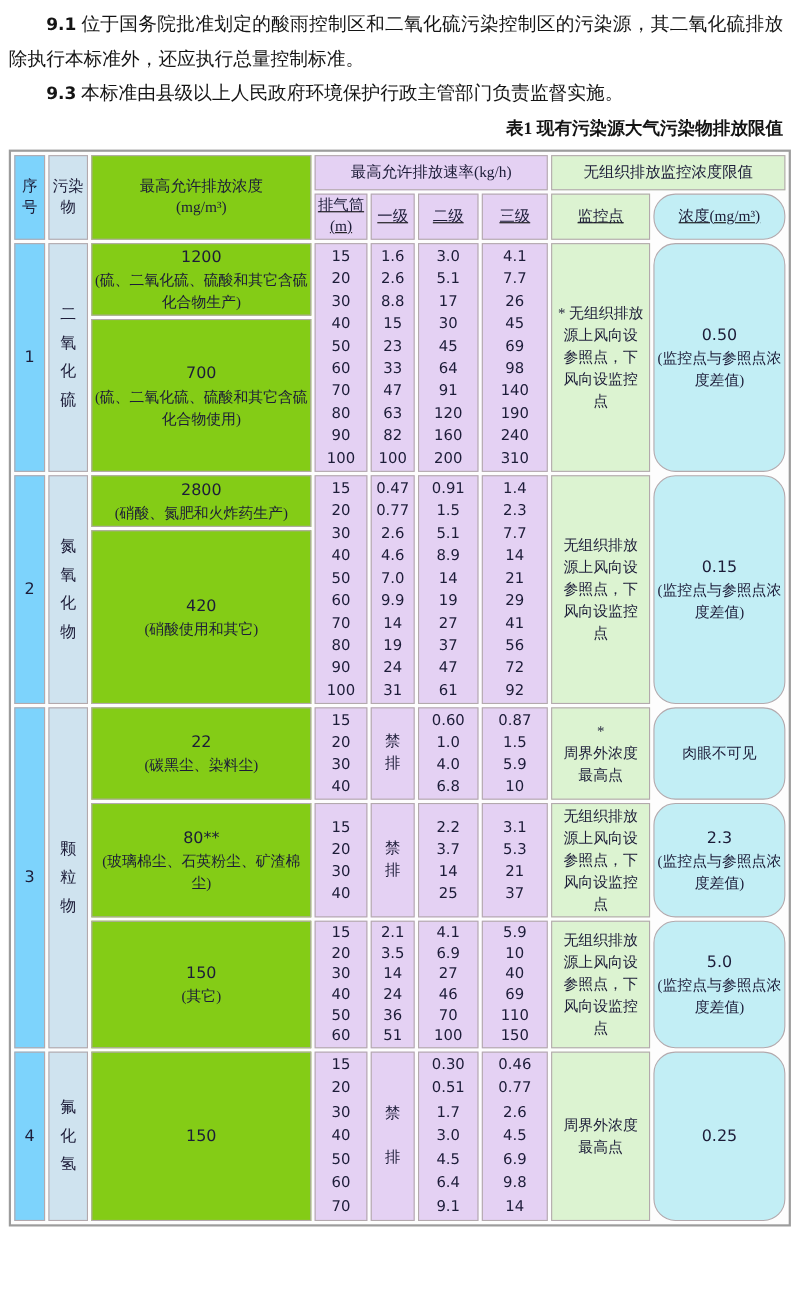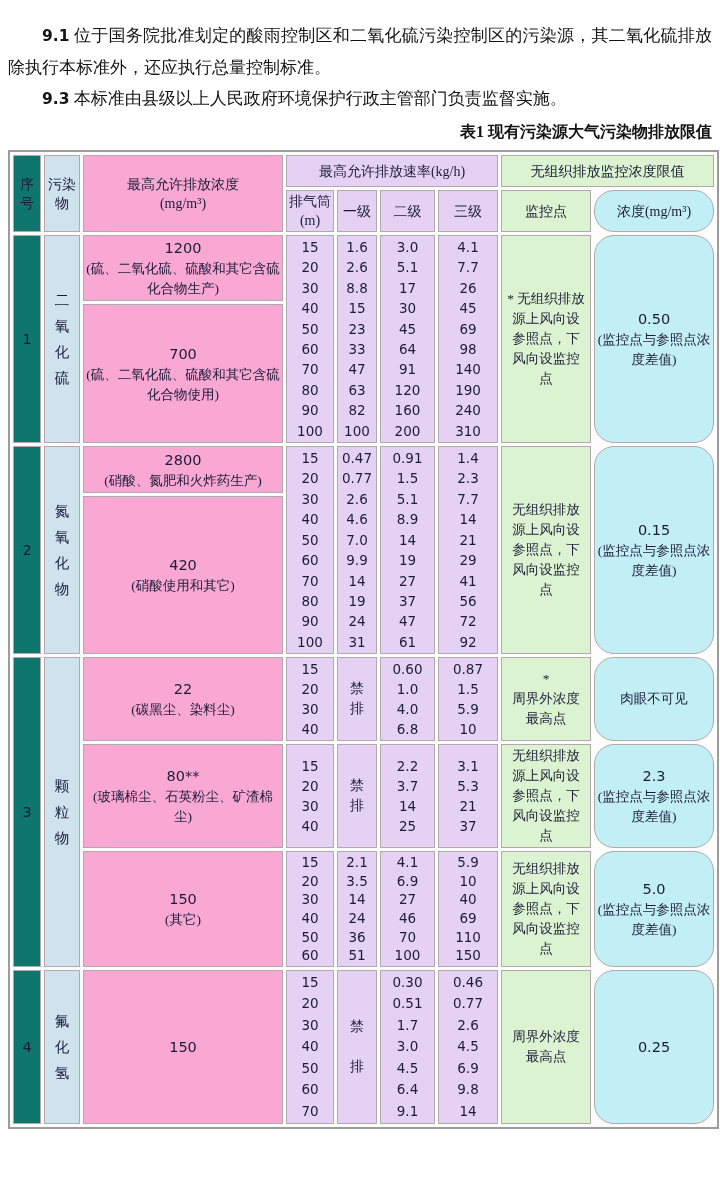--- a/index.html
+++ b/index.html
@@ -1,42 +1,42 @@
 <!DOCTYPE html>
 <html><head>
 <meta charset="utf-8">
 <style>
   html,body{margin:0;padding:0;background:#ffffff;}
   body{width:720px;height:1186px;font-family:"Liberation Serif","DejaVu Serif",serif;color:#111;}
-  .page{padding:20px 8px 0 8px;}
+  .page{padding:6px 8px 0 8px;}
   .para{margin:0 0 0 0;font-size:17px;line-height:31px;text-align:justify;text-indent:2em;color:#141414;}
   .para b{font-family:"DejaVu Sans",sans-serif;font-size:15.5px;}
   .caption{text-align:right;font-size:16px;font-weight:bold;line-height:24px;margin:5px 0 6px 0;color:#141414;}
   table.limits{table-layout:fixed;border-collapse:separate;border-spacing:3px;background:#fdfdfd;border:2px solid #9c9c9c;margin:0 auto;width:711px;}
   table.limits td{border:1px solid #b3a9ad;vertical-align:middle;text-align:center;color:#1c1c38;padding:1px 2px;overflow:hidden;}
-  .c-no{background:#0f766e;}
+  .c-no{background:#7dd3fc;}
   .c-pol{background:#cfe3ef;}
-  .c-conc{background:#f9a8d4;margin-top:48px;}
+  .c-conc{background:#84cc16;margin-top:48px;}
   .c-rate{background:#e4d1f3;}
   .c-mon{background:#dcf3d1;}
   .c-lim{background:#c2eef5;border-radius:20px;}
   .hd{font-size:14px;line-height:19px;}
   .pre{white-space:pre-line;}
   .stack{font-family:"DejaVu Sans",sans-serif;font-size:13.5px;white-space:pre-line;line-height:20.4px;}
   .lh20{line-height:20px;}
   .lh185{line-height:18.6px;}
   .lh215{line-height:21.5px;}
   .ban{font-family:"Liberation Serif","DejaVu Serif",serif;font-size:14px;}
   .ban-wide{line-height:40px;}
   .pollutant{font-size:14.5px;line-height:26px;white-space:pre-line;}
   .seq{font-family:"DejaVu Sans",sans-serif;font-size:14.5px;}
   .val{font-family:"DejaVu Sans",sans-serif;font-size:14.5px;line-height:22px;}
   .note{font-size:13.5px;line-height:20px;}
   .mon{font-size:13.5px;line-height:20px;padding:1px 5px !important;word-break:break-all;white-space:pre-line;}
-  .rh-h1{height:32px;} .rh-h2{height:42px;}
+  .rh-h1{height:32px;} .rh-h2{height:42px;text-decoration:underline;}
   .rh-1a{height:62px;} .rh-1b{height:138px;}
   .rh-2a{height:45px;} .rh-2b{height:153px;}
   .rh-3a{height:84px;} .rh-3b{height:90px;} .rh-3c{height:112px;}
   .rh-4{height:151px;}
 </style>
 </head>
 <body>
 
 <div class="page">
 

